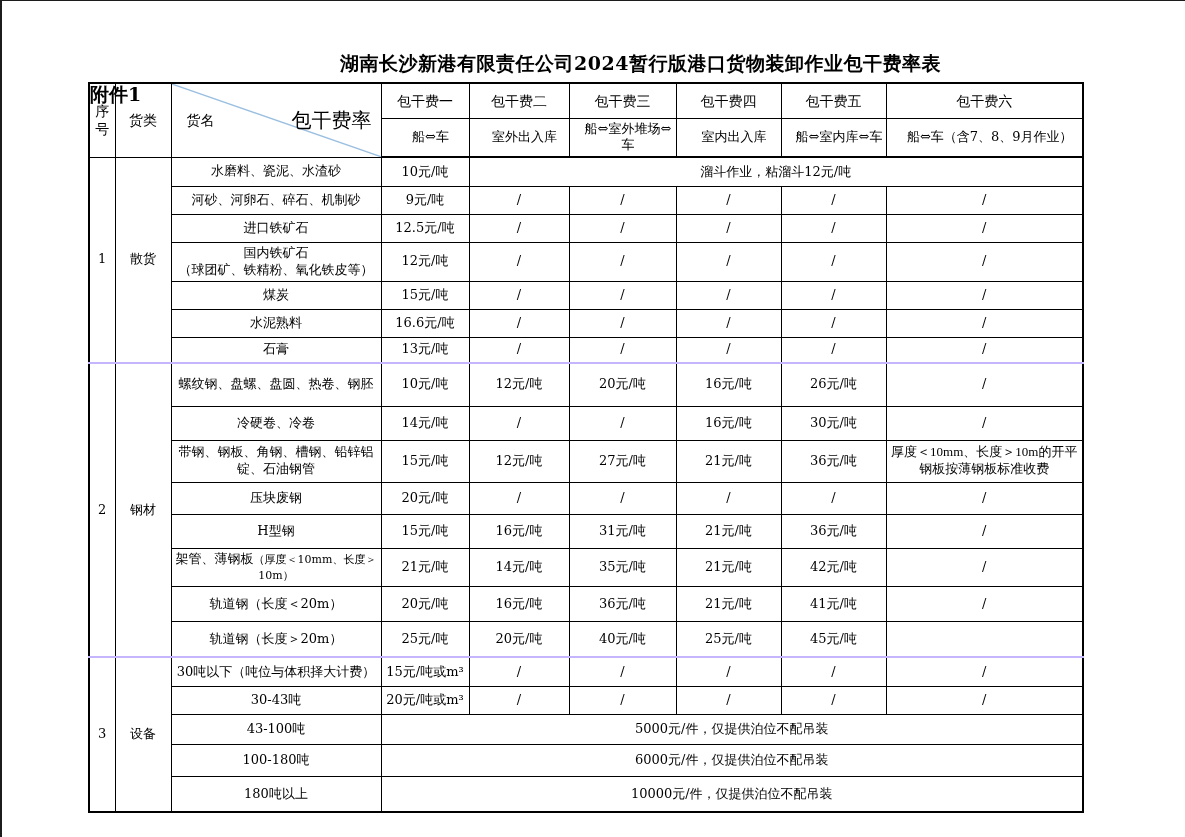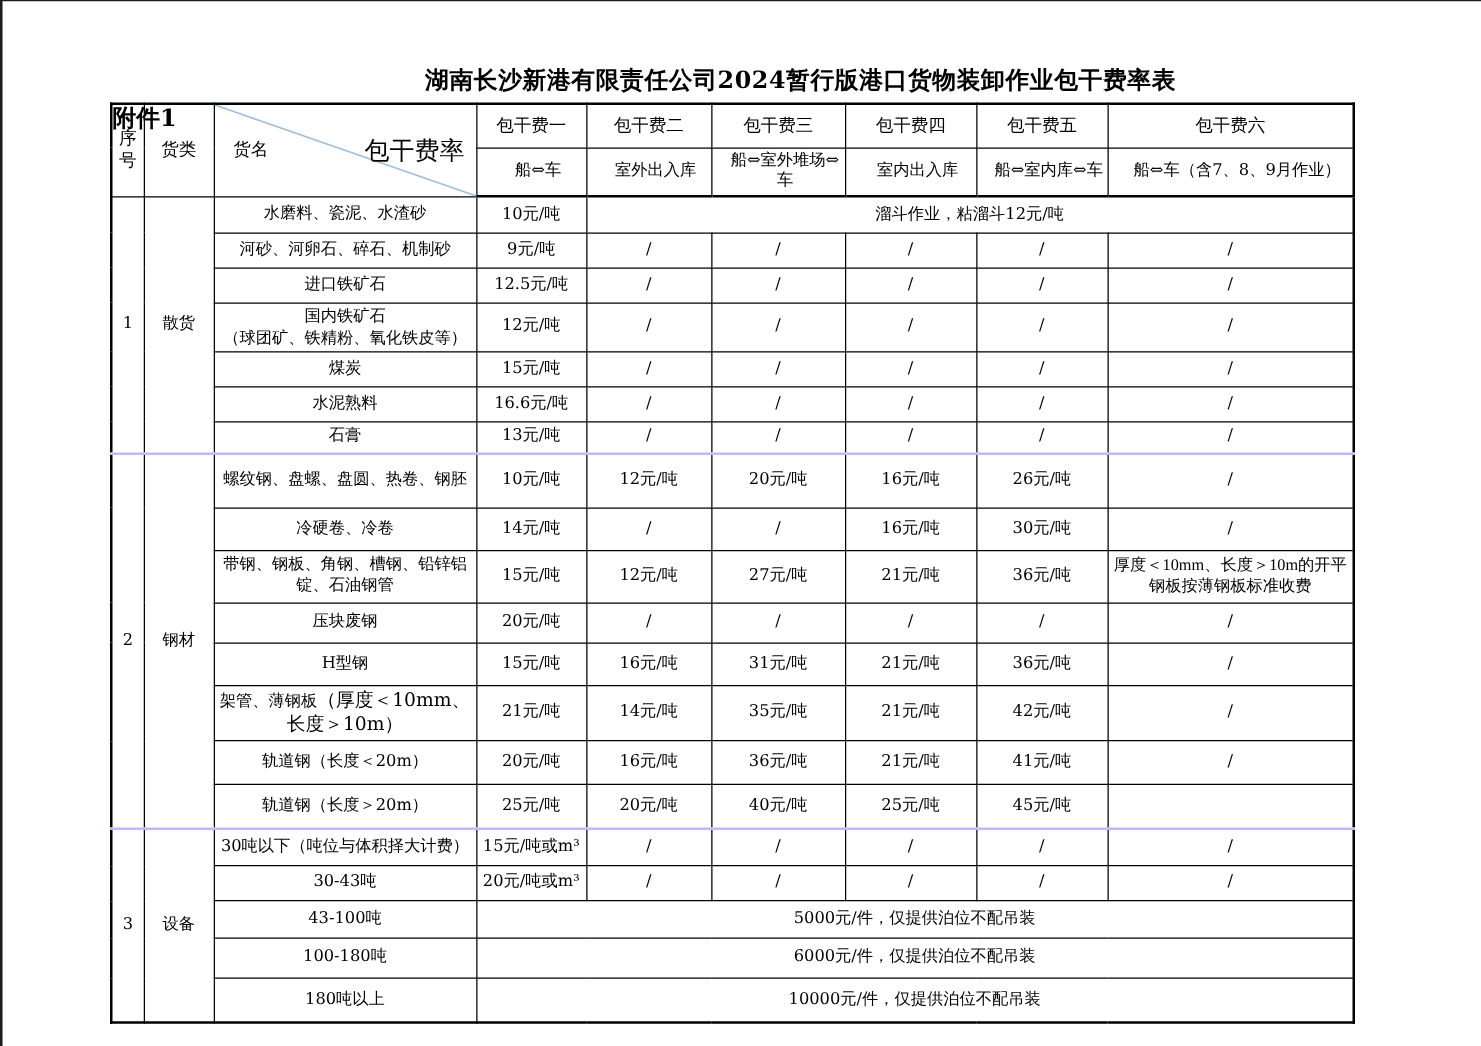--- a/index.html
+++ b/index.html
@@ -33,22 +33,22 @@
     font-size:13px; line-height:1.3; padding:2px 3px;
     overflow:hidden;
   }
   .fee-table tr.hdr1 td { font-size:14px; }
   .fee-table tr.hdr2 td { border-bottom:2px solid #000; font-size:13px;padding-left:14px; }
   .fee-table tr.sec-top td { border-top:2px solid #c4b5fd; }
   .diag-cell { position:relative; padding:0;margin-top:40px; }
   .diag-cell svg { position:absolute; left:0; top:0; width:100%; height:100%; }
   .diag-name { position:absolute; left:15px; top:50%; transform:translateY(-50%); font-size:14px; }
   .diag-rate { position:absolute; right:9px; top:50%; transform:translateY(-50%); font-size:20px; }
-  .blk { display:block;font-family:Liberation Serif, serif; }
-  .nm-note { font-size:15px; }
+  .blk { display:block; }
+  .nm-note { font-size:11px; }
   .small-note { font-size:12.5px; line-height:1.35;font-family:Liberation Serif, serif; }
 </style>
 </head>
 <body>
 
 <div class="page-frame"></div>
 
 <div class="attachment-label">附件1</div>
 <div class="doc-title">湖南长沙新港有限责任公司2024暂行版港口货物装卸作业包干费率表</div>
 

